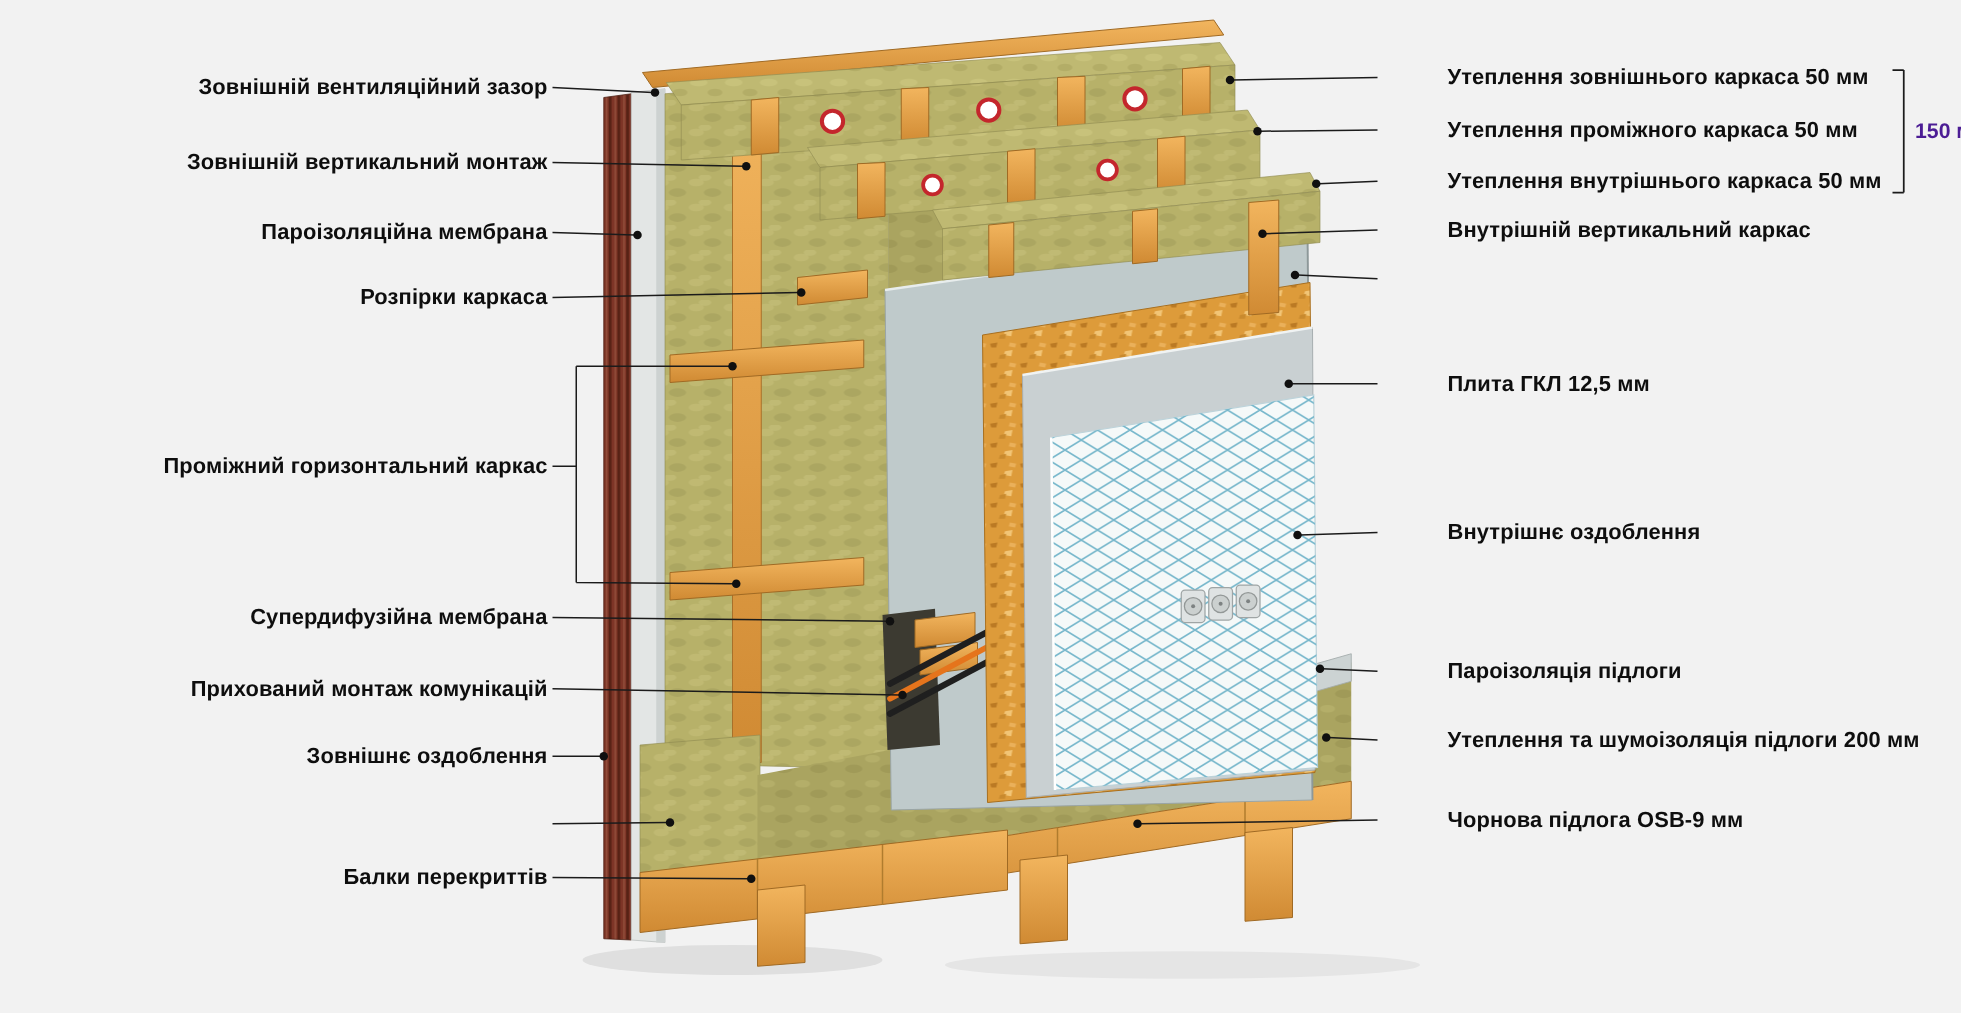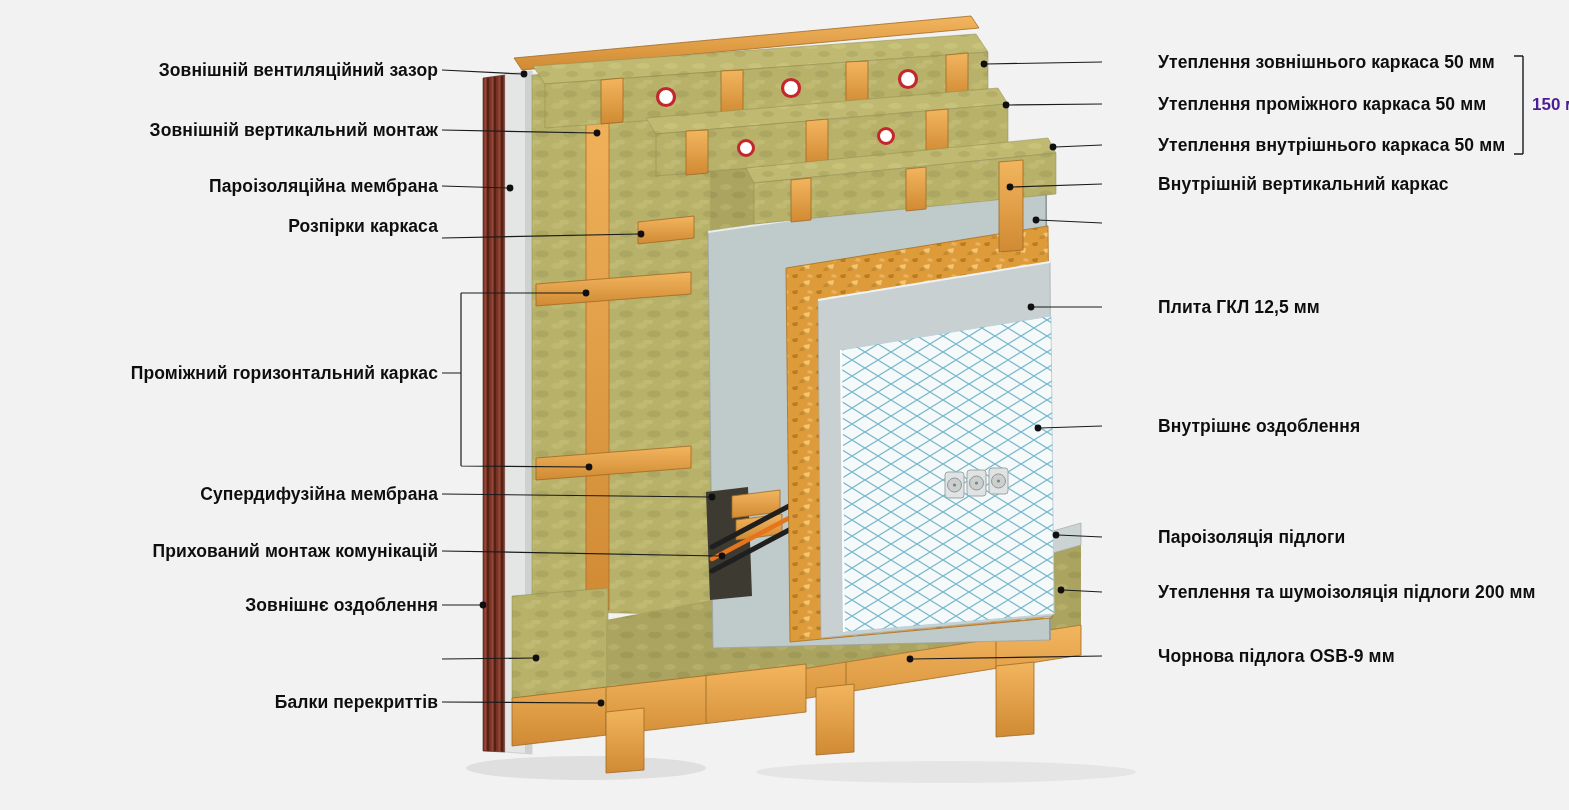--- a/index.html
+++ b/index.html
@@ -211,21 +211,21 @@
     </g>
 
     <g stroke="#1b1b1b" stroke-width="1.4" fill="none">
       <path d="M1477,56 L1477,154 M1477,56 L1468,56 M1477,154 L1468,154"></path>
     </g>
   </svg>
 
   <div class="label left" style="top:70px">Зовнішній вентиляційний зазор</div>
   <div class="label left" style="top:130px">Зовнішній вертикальний монтаж</div>
   <div class="label left" style="top:186px">Пароізоляційна мембрана</div>
-  <div class="label left" style="top:226px">Розпірки каркаса</div>
+  <div class="label left" style="top:238px">Розпірки каркаса</div>
   <div class="label left" style="top:373px">Проміжний горизонтальний каркас</div>
   <div class="label left" style="top:494px">Супердифузійна мембрана</div>
   <div class="label left" style="top:551px">Прихований монтаж комунікацій</div>
   <div class="label left" style="top:605px">Зовнішнє оздоблення</div>
   <div class="label left" style="top:702px">Балки перекриттів</div>
 
   <div class="label right" style="top:62px">Утеплення зовнішнього каркаса 50 мм</div>
   <div class="label right" style="top:104px">Утеплення проміжного каркаса 50 мм</div>
   <div class="label right" style="top:145px">Утеплення внутрішнього каркаса 50 мм</div>
   <div class="label right" style="top:184px">Внутрішній вертикальний каркас</div>

